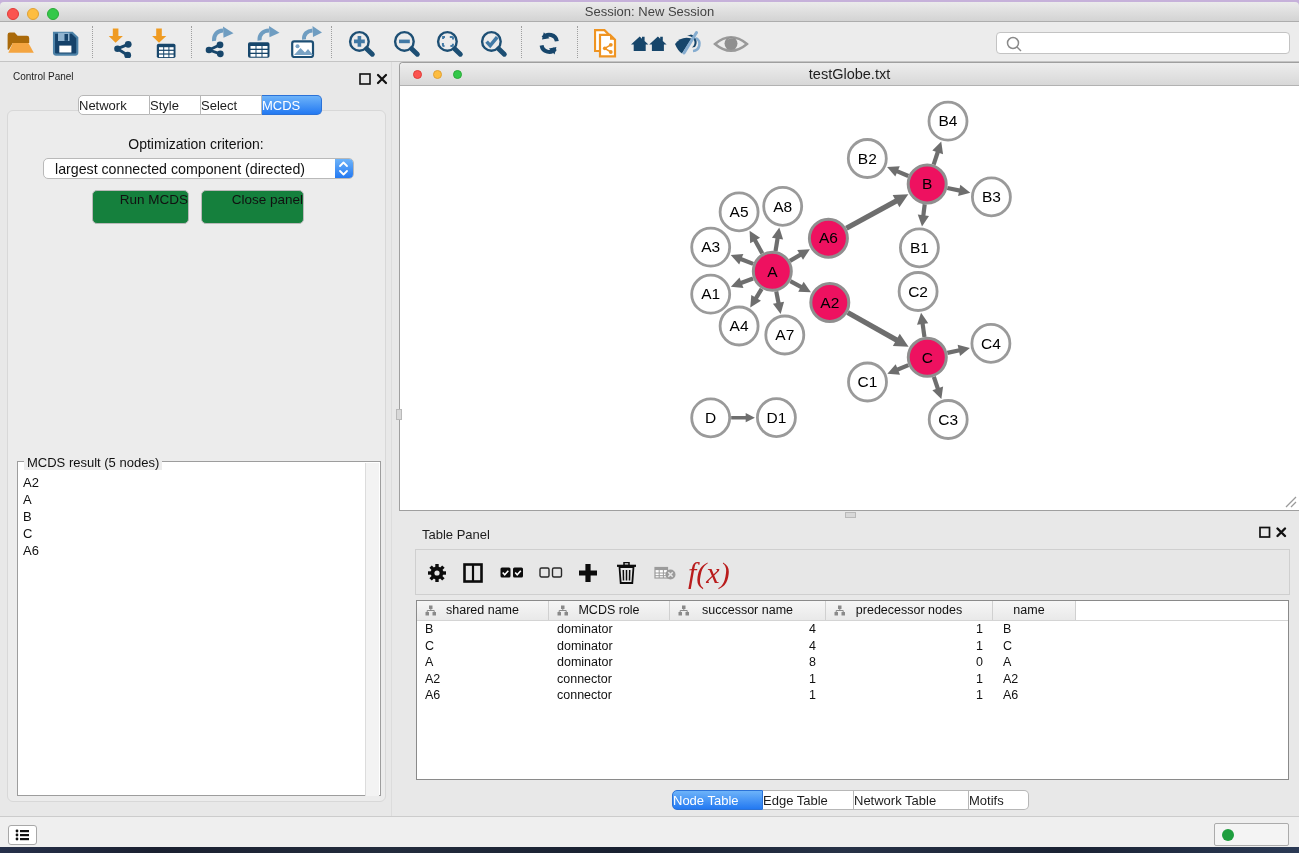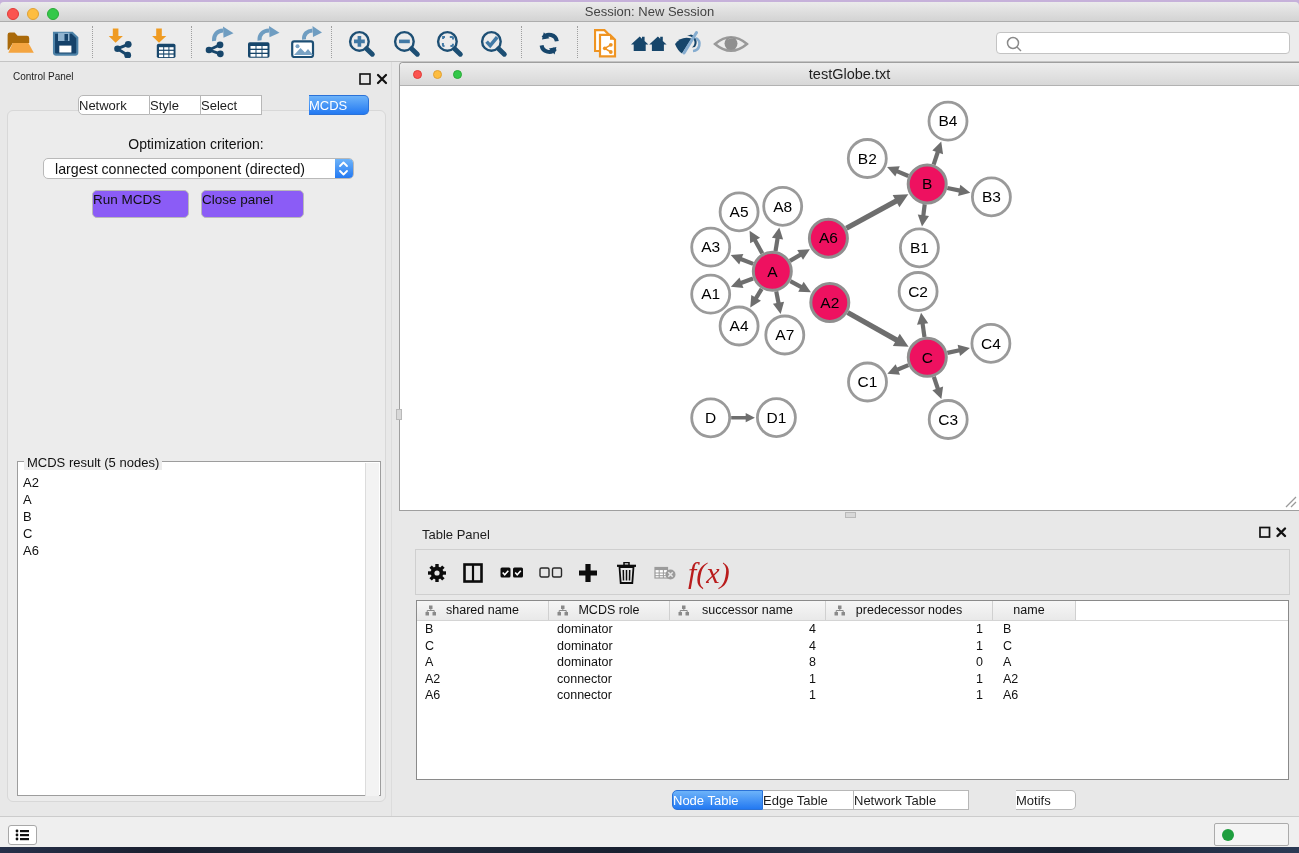--- a/index.html
+++ b/index.html
@@ -21,29 +21,29 @@
   
   #cp { left:0; top:62px; width:392px; height:754px; background:#e8e8e8; border-right:1px solid #dcdcdc; }
   #cp-title { left:13px; top:9px; font-size:10px; color:#1d1d1d; }
   #cp-body { left:7px; top:48px; width:379px; height:692px; background:#ececec;
      border:1px solid #d8d8d8; border-radius:6px; }
   
   .seg { position:absolute; display:flex; }
   .seg .tab { height:20px; line-height:19px; font-size:13px; color:#1d1d1d; 
      background:#fff; border-top:1px solid #b7b7b7; border-bottom:1px solid #b7b7b7; border-right:1px solid #b7b7b7; }
   .seg .tab:first-child { border-left:1px solid #b7b7b7; border-radius:5px 0 0 5px; }
-  .seg .tab:last-child { border-radius:0 5px 5px 0;margin-left:47px; }
+  .seg .tab:last-child { border-radius:0 5px 5px 0; }
   .seg .tab.sel { background:linear-gradient(#6db3f9,#2379f2); color:#fff; border-color:#2b72d7; }
   
   #dd { left:43px; top:96px; width:311px; height:21px; background:#fff; border:1px solid #b9b9b9; border-radius:5px; }
   #dd .txt { position:absolute; left:11px; top:2px; font-size:14.2px; letter-spacing:0; color:#111; }
   #dd .cap { position:absolute; right:0; top:0; width:18px; height:19px;
      background:linear-gradient(#6db3f9,#2379f2); border-radius:0 4px 4px 0; }
-  .btn { position:absolute; height:28px; background:#8b5cf6; border:1px solid #b9b9b9; border-radius:5px;
-     font-size:13.5px; color:#111; text-align:left; line-height:17px; }
+  .btn { position:absolute; height:34px; background:#15803d; border:1px solid #b9b9b9; border-radius:5px;
+     font-size:13.5px; color:#111; text-align:right; line-height:17px; }
   
   #fs { left:17px; top:399px; width:364px; height:335px; border:1px solid #9d9d9d; background:#fff; }
   #fs-legend { left:24px; top:393px; font-size:13px; color:#111; background:#ececec; padding:0 3px; }
   #fs-scroll { position:absolute; right:1px; top:1px; width:14px; height:333px; background:#f3f3f3; border-left:1px solid #dcdcdc; }
   .li { position:absolute; left:5px; font-size:13px; color:#111; }
   
   #nw { left:399px; top:62px; width:900px; height:449px; background:#fff; border:1px solid #9f9f9f; border-right:none; border-radius:4px 0 0 0; }
   #nw-titlebar { position:absolute; left:0; top:0; width:100%; height:23px; border-radius:4px 0 0 0;
     background:linear-gradient(#ededed,#d8d8d8); border-bottom:1px solid #b2b2b2; }
   #nw-titlebar .title { width:100%; text-align:center; font-size:14.5px; color:#1e1e1e; line-height:22px; }

